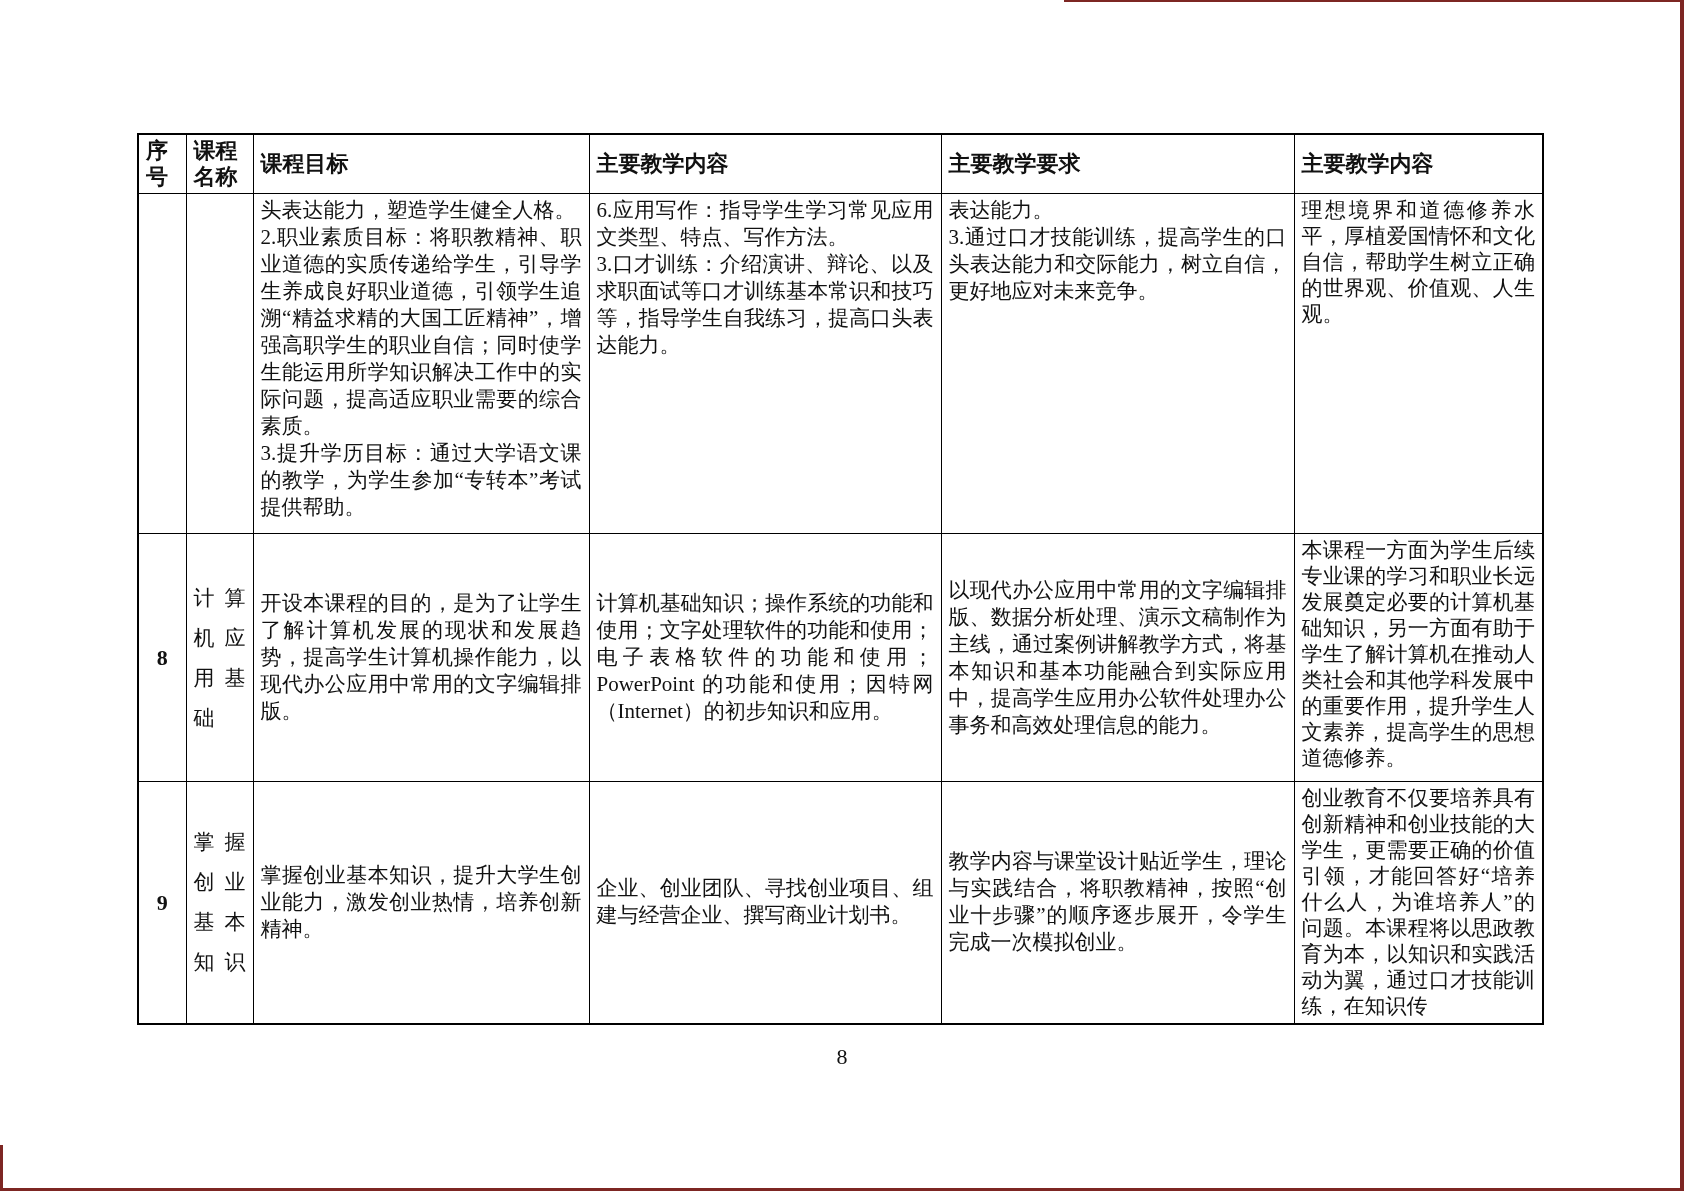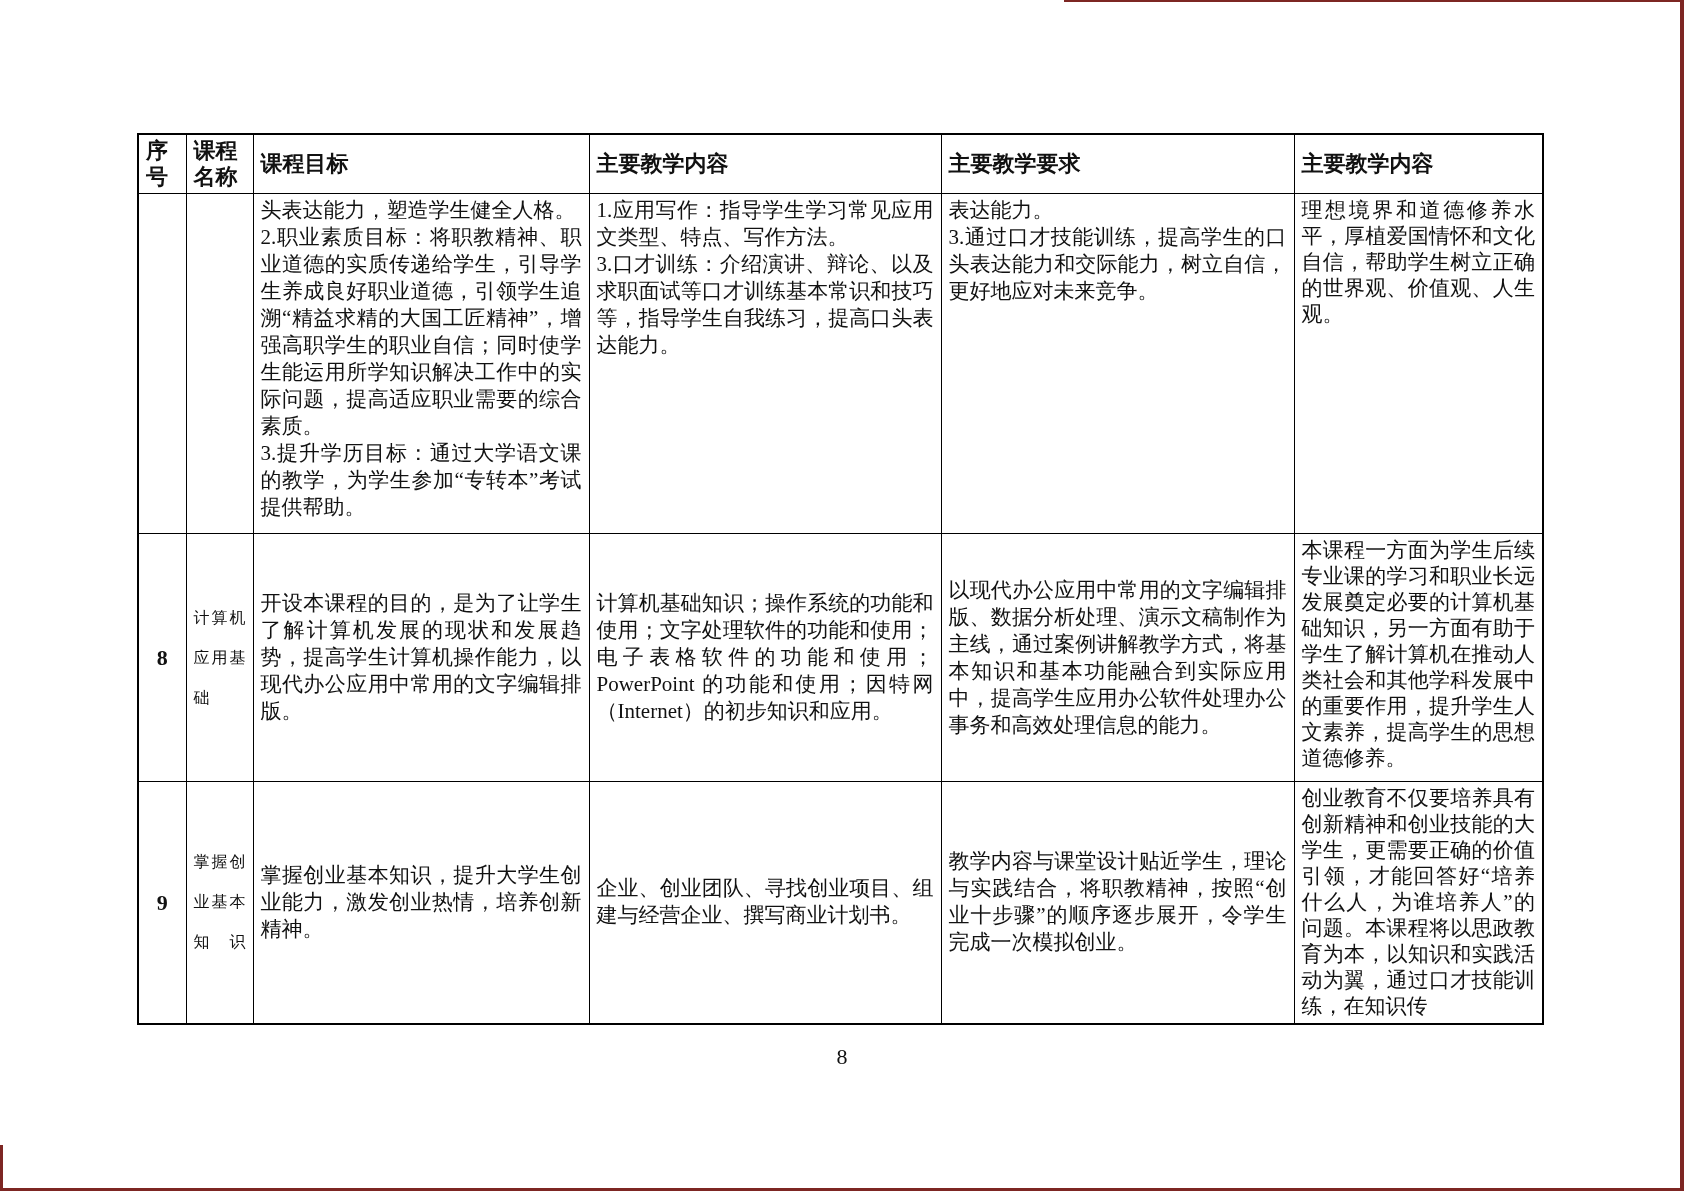--- a/index.html
+++ b/index.html
@@ -57,21 +57,21 @@
     vertical-align: top;
   }
   td.c-ideology {
     line-height: 26px;
     vertical-align: top;
     margin-left: 32px;
   }
   .vname {
     width: 52px;
     margin: 0 auto;
-    font-size: 16px;
+    font-size: 21px;
     line-height: 40px;
     text-align: justify;
     text-align-last: justify;
     word-break: break-all;
   }
   .page-number {
     position: absolute;
     left: 0;
     top: 1044px;
     width: 1684px;
@@ -117,21 +117,21 @@
     </thead>
     <tbody>
       <tr class="r1" style="height:340px">
         <td class="c-no"></td>
         <td class="c-name">
             <div class="vname"></div>
           </td>
         <td class="c-text">头表达能力，塑造学生健全人格。
 2.职业素质目标：将职教精神、职业道德的实质传递给学生，引导学生养成良好职业道德，引领学生追溯“精益求精的大国工匠精神”，增强高职学生的职业自信；同时使学生能运用所学知识解决工作中的实际问题，提高适应职业需要的综合素质。
 3.提升学历目标：通过大学语文课的教学，为学生参加“专转本”考试提供帮助。</td>
-        <td class="c-text">1.应用写作：指导学生学习常见应用文类型、特点、写作方法。
+        <td class="c-text">6.应用写作：指导学生学习常见应用文类型、特点、写作方法。
 3.口才训练：介绍演讲、辩论、以及求职面试等口才训练基本常识和技巧等，指导学生自我练习，提高口头表达能力。</td>
         <td class="c-text">表达能力。
 3.通过口才技能训练，提高学生的口头表达能力和交际能力，树立自信，更好地应对未来竞争。</td>
         <td class="c-text c-ideology">理想境界和道德修养水平，厚植爱国情怀和文化自信，帮助学生树立正确的世界观、价值观、人生观。</td>
       </tr>
       <tr style="height:248px">
         <td class="c-no">8</td>
         <td class="c-name">
             <div class="vname">计算机应用基础</div>
           </td>

